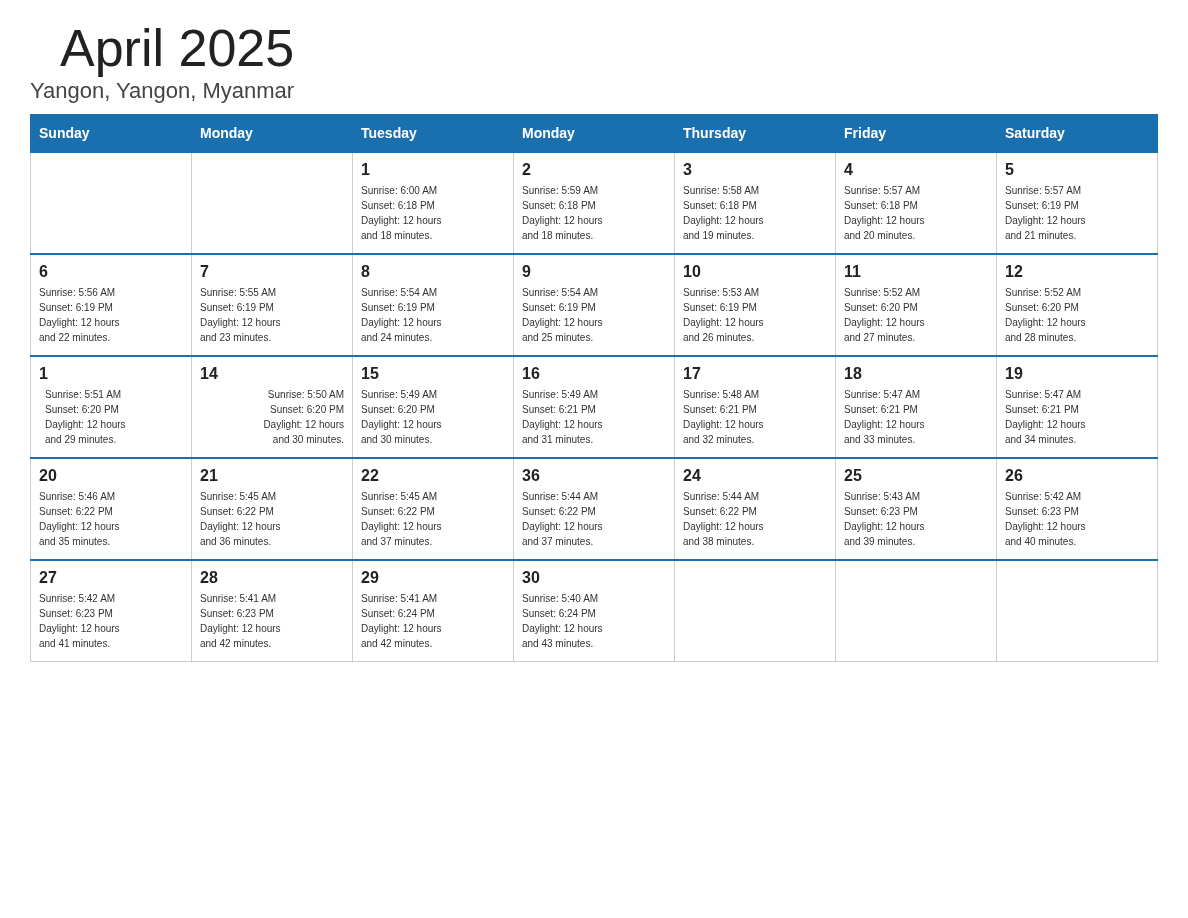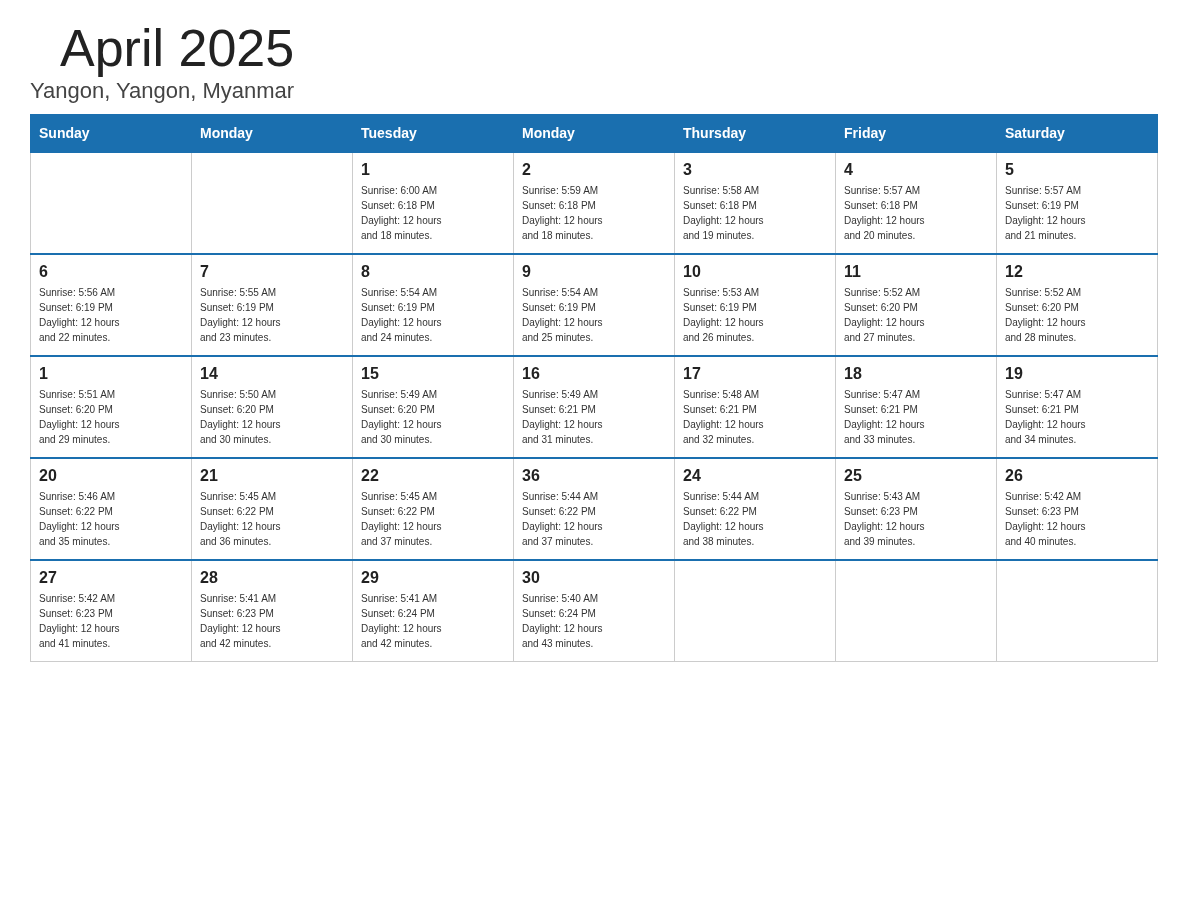--- a/index.html
+++ b/index.html
@@ -207,28 +207,28 @@
           <span class="day-num">12</span>
           <div class="day-info" style="white-space: pre-line;">Sunrise: 5:52 AM
 Sunset: 6:20 PM
 Daylight: 12 hours
 and 28 minutes.</div>
         </td>
       </tr>
       <tr>
         <td>
           <span class="day-num">1</span>
-          <div class="day-info" style="white-space: pre-line;">Sunrise: 5:51 AM
+          <div class="day-info" style="white-space: pre-line; margin-left: 6px;">Sunrise: 5:51 AM
 Sunset: 6:20 PM
 Daylight: 12 hours
 and 29 minutes.</div>
         </td>
         <td>
           <span class="day-num">14</span>
-          <div class="day-info" style="white-space: pre-line;">Sunrise: 5:50 AM
+          <div class="day-info" style="white-space: pre-line; text-align: right;">Sunrise: 5:50 AM
 Sunset: 6:20 PM
 Daylight: 12 hours
 and 30 minutes.</div>
         </td>
         <td>
           <span class="day-num">15</span>
           <div class="day-info" style="white-space: pre-line;">Sunrise: 5:49 AM
 Sunset: 6:20 PM
 Daylight: 12 hours
 and 30 minutes.</div>

